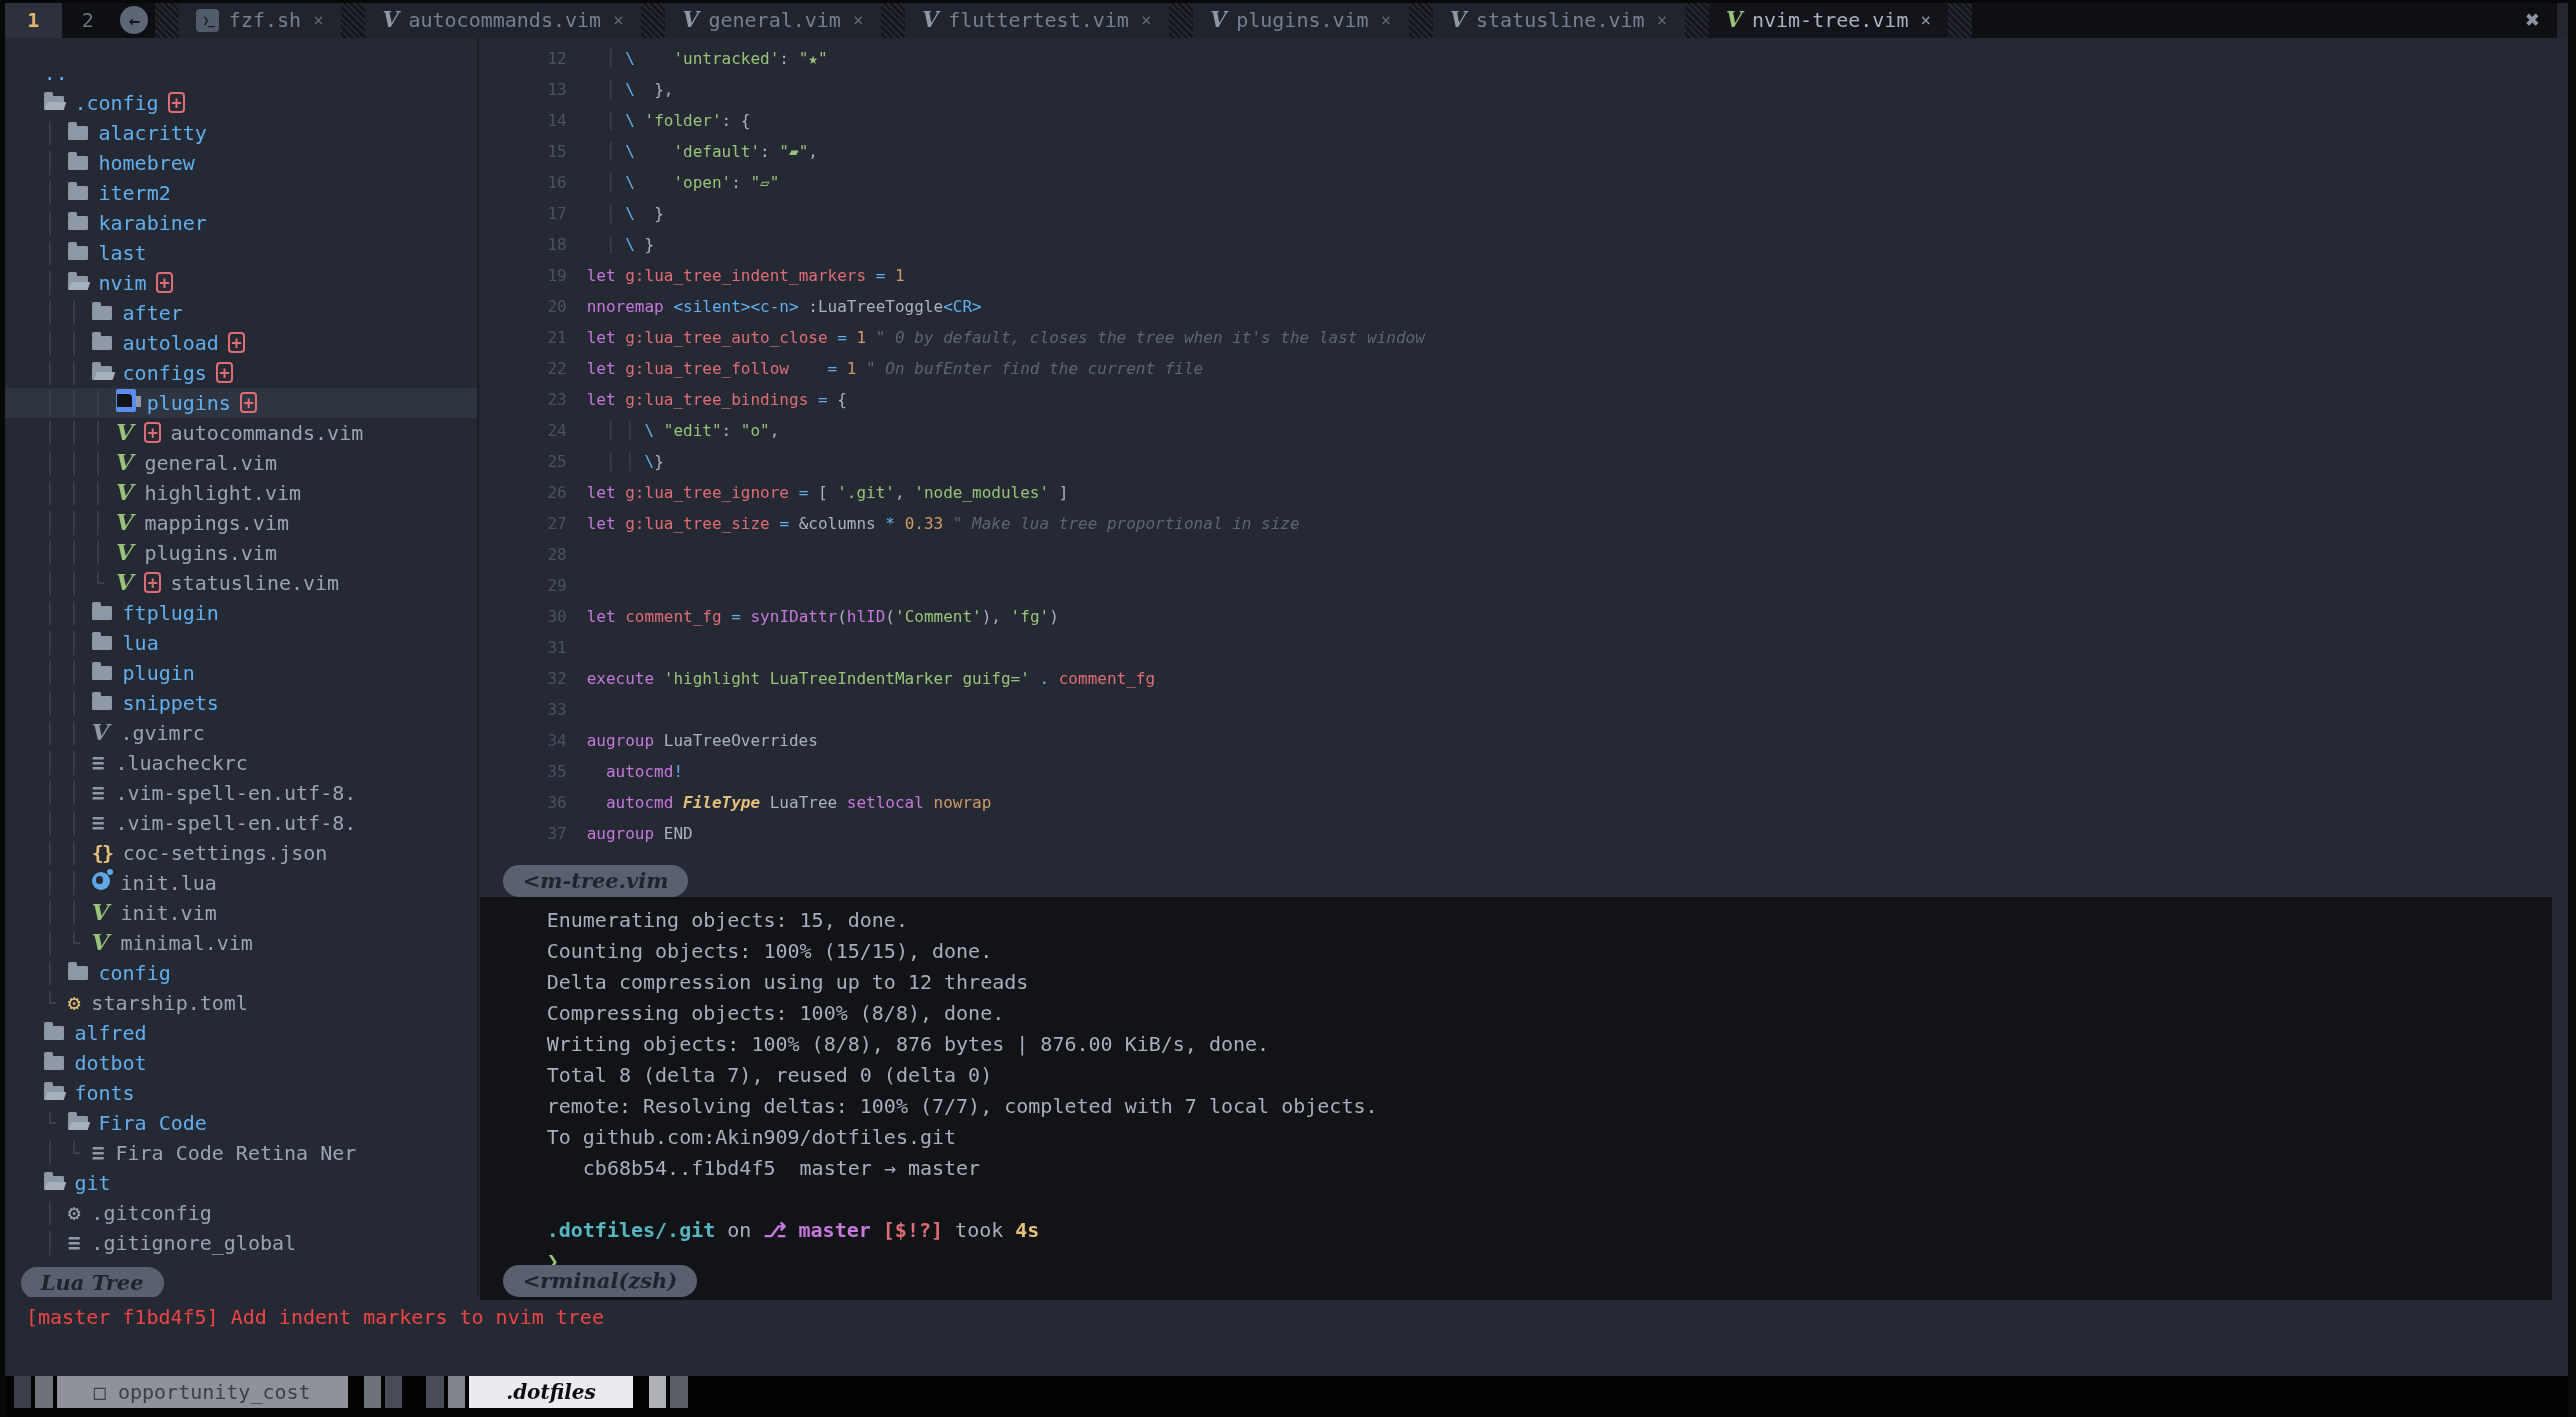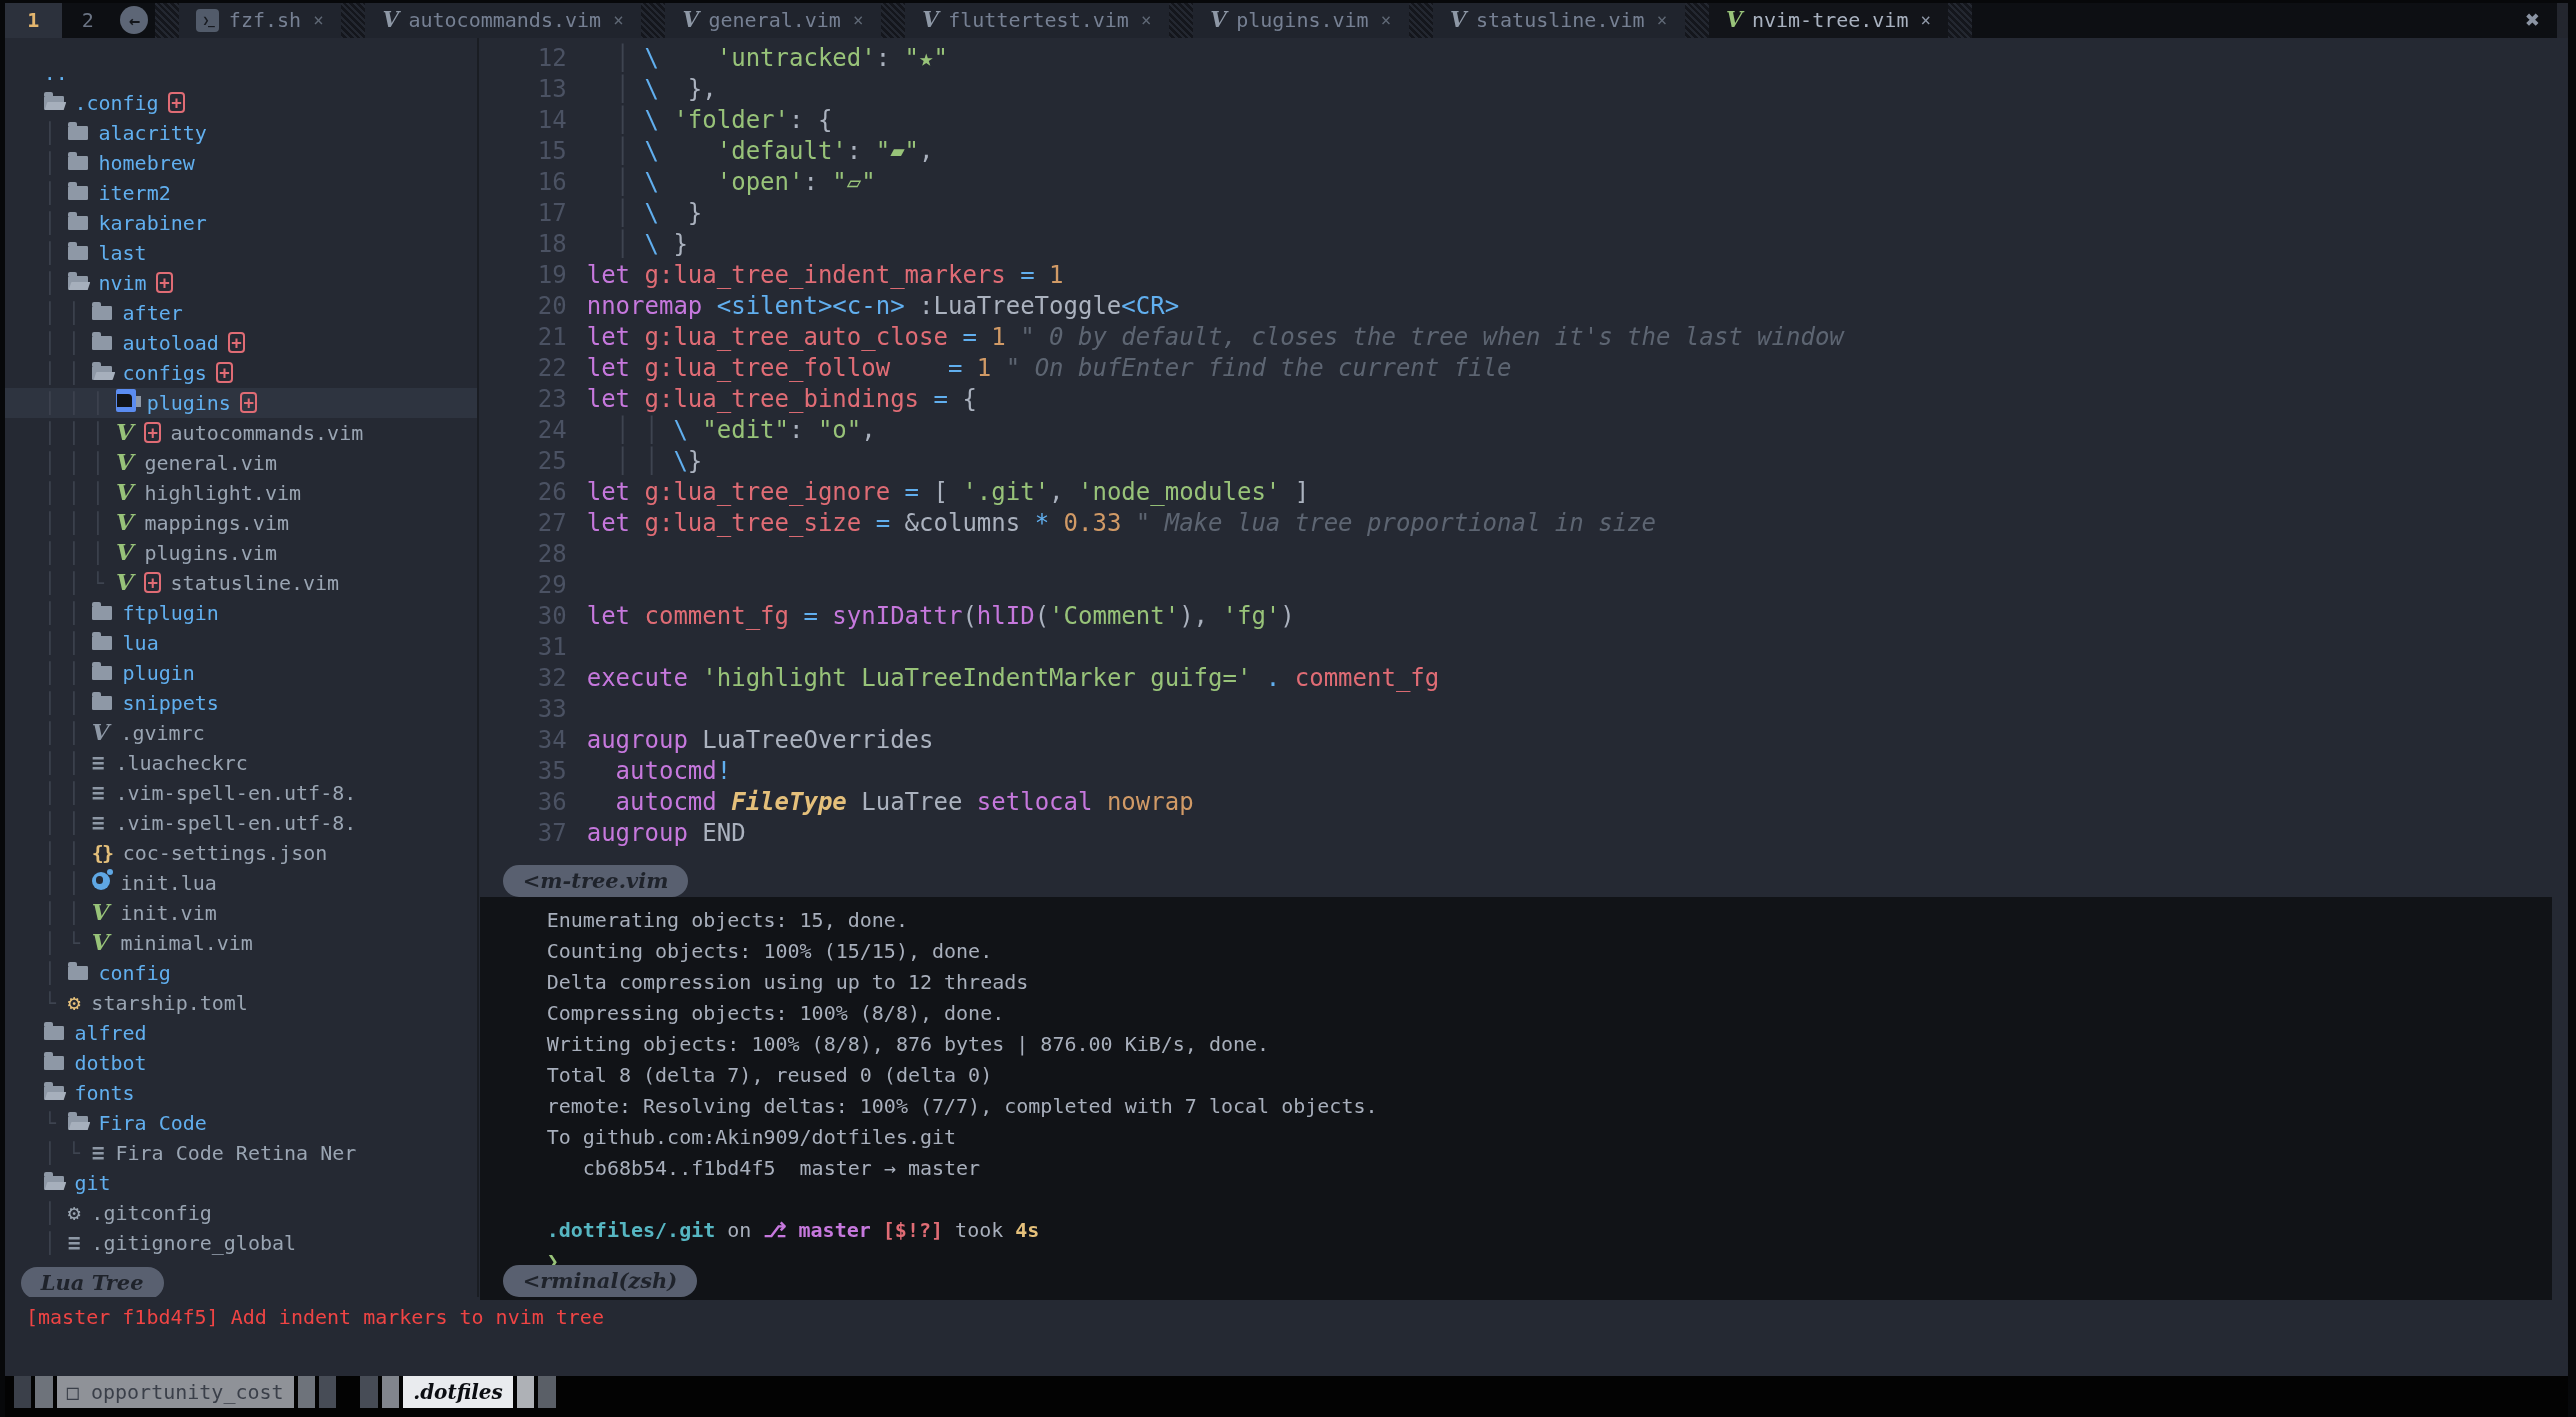--- a/index.html
+++ b/index.html
@@ -63,21 +63,21 @@
   .luaicon::before{content:"";position:absolute;left:4px;top:4px;width:7.4px;height:7.4px;border-radius:50%;background:#252933}
   .luaicon::after{content:"";position:absolute;right:-3.3px;top:-3.3px;width:6px;height:6px;border-radius:50%;background:#5fa7e4}
   .badge{display:inline-flex;align-items:center;justify-content:center;width:16.7px;height:21px;
     border:2px solid var(--red);border-radius:4px;color:var(--red);font-weight:bold;font-size:17.4px;flex:none}
   .badge.after{margin-left:9.4px}
   .badge.pre{margin-right:9.4px}
   .vsep{position:absolute;left:472px;top:35px;width:2.7px;height:1259px;background:#1a1d23}
   
   .codepane{position:absolute;left:475px;top:35px;right:0;height:859px;overflow:hidden}
   .codelines{position:absolute;top:5.3px;left:0;right:0}
-  .cline{height:31px;display:flex;align-items:center;font-size:24px}
+  .cline{height:31px;display:flex;align-items:center;font-size:16px}
   .lnum{width:107px;padding-right:20px;text-align:right;color:var(--dim);flex:none}
   .ltext{white-space:pre;color:var(--fg)}
   .k{color:var(--purple)} .v{color:var(--red)} .o{color:var(--blue)} .s{color:var(--green)}
   .n{color:var(--orange)} .t{color:var(--fg)} .g{color:var(--guide)}
   .c{color:var(--comment);font-style:italic}
   .y{color:var(--yellow);font-style:italic;font-weight:bold}
   
   .pill{position:absolute;height:32px;line-height:31px;padding:0 20px;border-radius:16.7px;
     background:var(--pill-bg);color:var(--pill-fg);font-size:21px;font-weight:bold;font-style:italic;
     font-family:"DejaVu Serif","Liberation Serif",serif;white-space:nowrap}
@@ -95,21 +95,21 @@
   .py{color:var(--yellow);font-weight:bold}
   .pt{color:#a8afbc}
   .caret{color:var(--green)}
   
   .cmdline{position:absolute;left:16px;top:1294px;right:0;height:79px;padding:8px 0 0 5.3px;
     font-size:20px;color:#ef4444;white-space:pre}
   .tmux{position:absolute;left:0;top:1373px;right:0;bottom:0;background:#030303;display:flex;
     align-items:flex-start;padding-left:9.4px}
   .twin{display:flex;height:32px;margin-right:20px}
   .stripe{width:17.4px;height:32px;margin-right:4px}
-  .tbody{display:flex;align-items:center;padding:0 10px;font-size:20px;height:32px;margin-right:4px;white-space:pre}
+  .tbody{display:flex;align-items:center;padding:0 37px;font-size:20px;height:32px;margin-right:16px;white-space:pre}
   .tbody.em{font-family:"DejaVu Serif","Liberation Serif",serif;font-weight:bold;font-style:italic}
 </style>
 </head>
 <body>
 
 <div class="app">
 
   <div class="tabline" id="tabs">
       <div class="tnum active">1</div>
       <div class="tnum">2</div>

